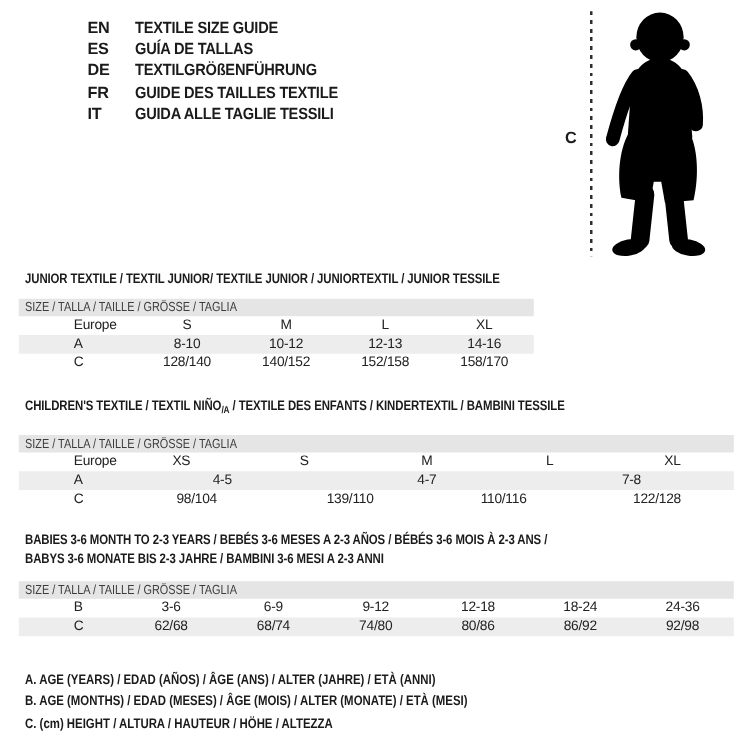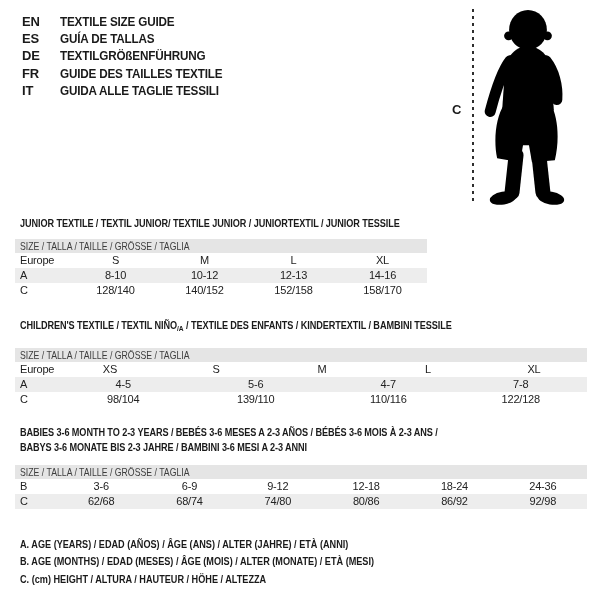--- a/index.html
+++ b/index.html
@@ -12,21 +12,21 @@
   }
   .page { position: relative; width: 600px; height: 600px; background: #ffffff; }
 
   
   .cond  { display: inline-block; transform: scaleX(0.83); transform-origin: 0 50%; white-space: nowrap; }
   .cond92{ display: inline-block; transform: scaleX(0.90); transform-origin: 0 50%; white-space: nowrap; }
 
   
   .lang-block { position: absolute; top: 13px; left: 22px; }
   .lang-row { display: flex; height: 17.2px; line-height: 17.2px; font-weight: bold; font-size: 13px; letter-spacing: -0.2px; }
-  .lang-code { width: 38px; flex: 0 0 38px; }
+  .lang-code { width: 38px; flex: 0 0 38px; margin-left: 48px; }
 
   
   .dotted-line {
     position: absolute; left: 472px; top: 9px; width: 2px; height: 196px;
     background: repeating-linear-gradient(to bottom, #2e2e2e 0px, #2e2e2e 3px, transparent 3px, transparent 7px);
   }
   .c-label { position: absolute; left: 452px; top: 102px; font-weight: bold; font-size: 13px; }
   .baby { position: absolute; left: 479px; top: 9px; width: 92px; height: 199px; }
 
   
@@ -40,21 +40,21 @@
   
   .size-table { position: absolute; left: 15px; }
   .size-bar {
     height: 14px; line-height: 14px;
     background: #e5e5e5; color: #3c3c3c;
     font-size: 10.5px; padding-left: 5px;
     white-space: nowrap; overflow: hidden;
   }
   .trow { display: flex; height: 15px; line-height: 15.5px; font-size: 11px; letter-spacing: -0.2px; color: #222222; }
   .trow.stripe { background: #ededed; }
-  .tlabel { flex: 0 0 auto; padding-left: 5px; box-sizing: border-box; }
+  .tlabel { flex: 0 0 auto; padding-left: 5px; box-sizing: border-box; margin-left: 39px; }
   .junior .tlabel { width: 56px; }
   .wide .tlabel { width: 42px; }
   .tcell { flex: 1 1 0; text-align: center; }
 
   
   .legend { position: absolute; left: 20px; top: 536px; }
   .legend-line { height: 17.3px; line-height: 17.3px; font-weight: bold; font-size: 11px; white-space: nowrap; }
 </style>
 </head>
 <body>
@@ -141,21 +141,20 @@
       <div class="tlabel">Europe</div>
       <div class="tcell">XS</div>
       <div class="tcell">S</div>
       <div class="tcell">M</div>
       <div class="tcell">L</div>
       <div class="tcell">XL</div>
     </div>
     <div class="trow stripe">
       <div class="tlabel">A</div>
       <div class="tcell">4-5</div>
-      <div class="tcell">5-6</div>
       <div class="tcell">4-7</div>
       <div class="tcell">7-8</div>
     </div>
     <div class="trow">
       <div class="tlabel">C</div>
       <div class="tcell">98/104</div>
       <div class="tcell">139/110</div>
       <div class="tcell">110/116</div>
       <div class="tcell">122/128</div>
     </div>

